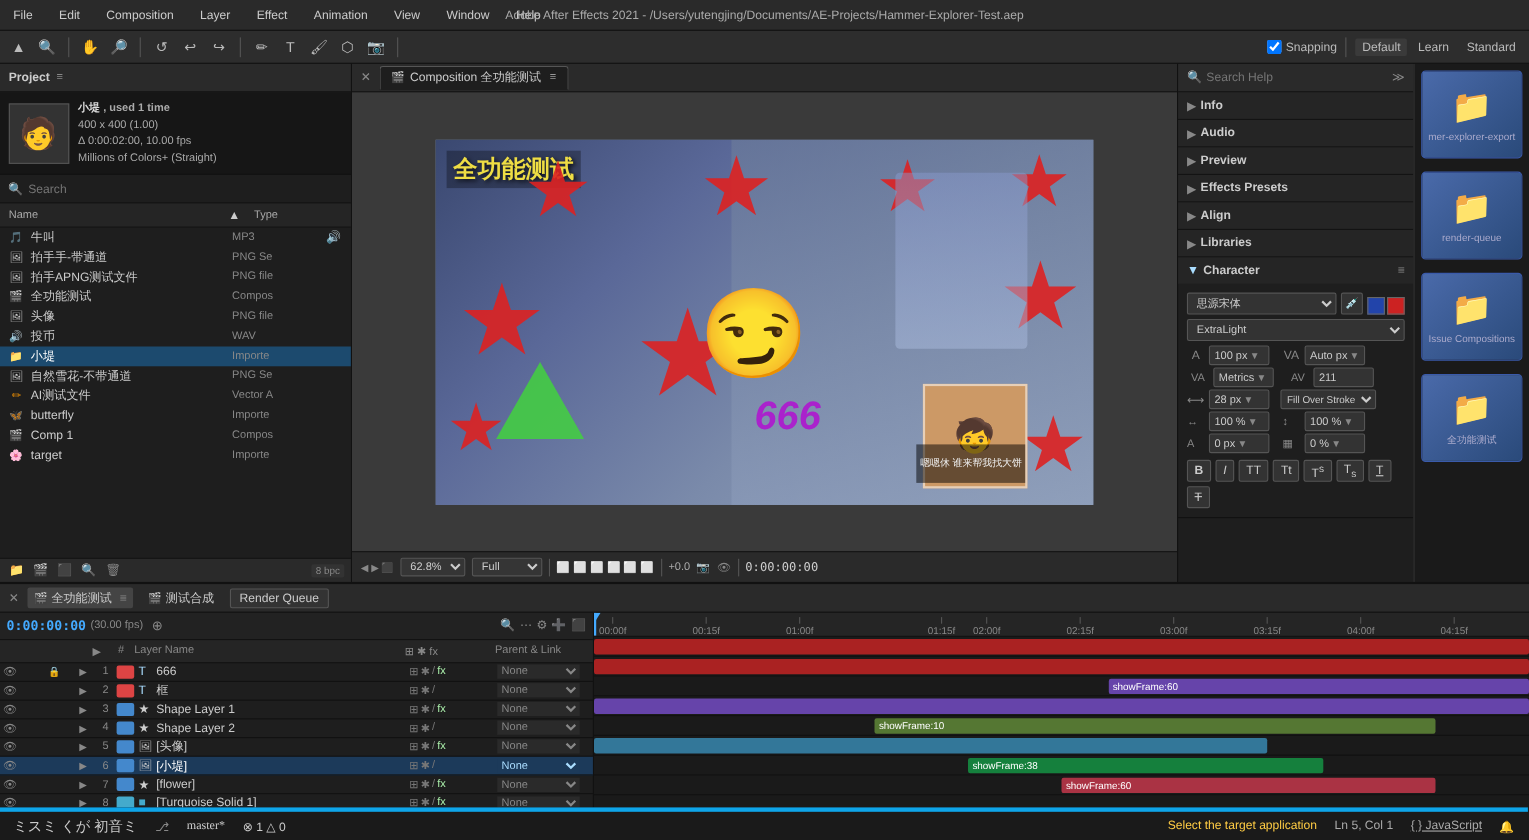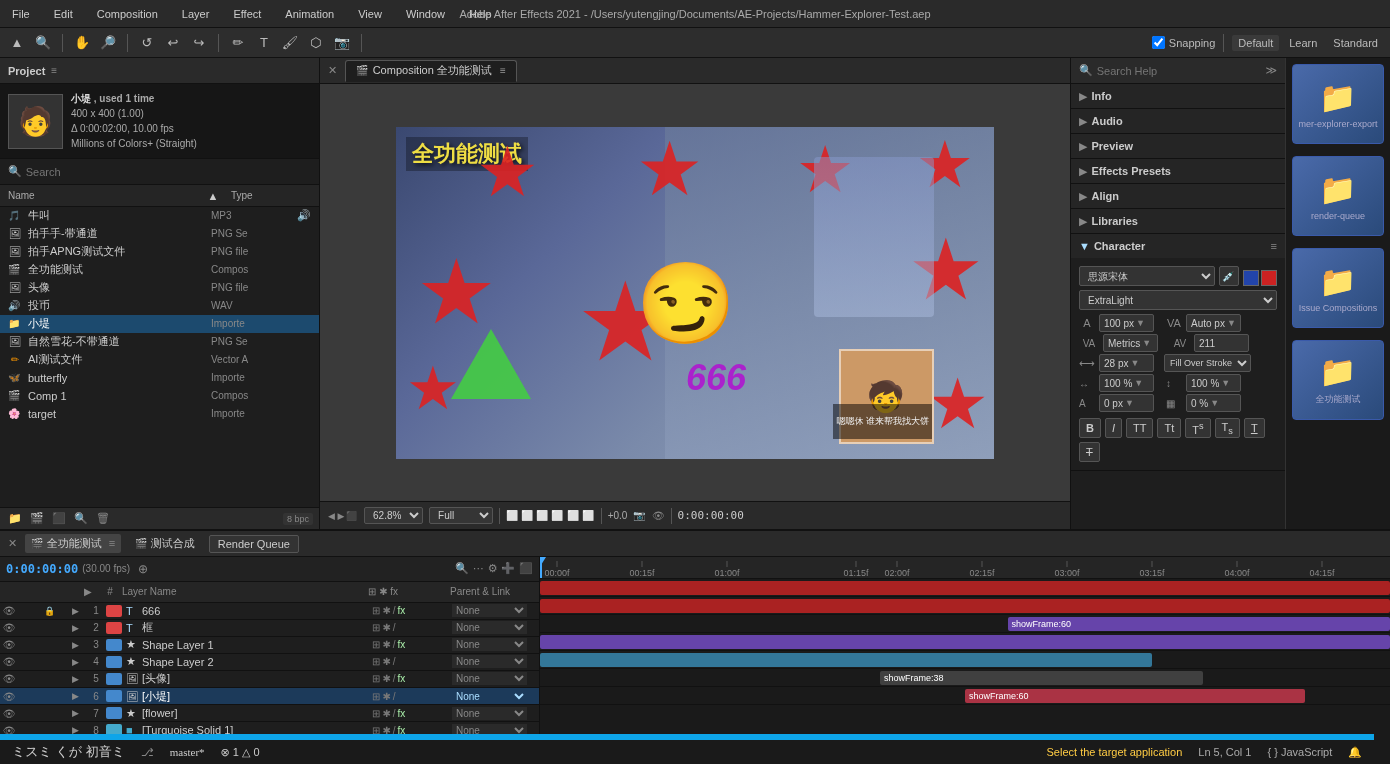--- a/index.html
+++ b/index.html
@@ -646,36 +646,36 @@
       cursor: pointer;
       padding: 2px 6px;
       border: 1px solid #555;
       border-radius: 2px;
     }
 
     
     .status-bar {
       height: 30px;
       background: #1a1a1a;
-      border-top: 6px solid #0ea5e9;
+      border-top: 4px solid #0ea5e9;
       display: flex;
       align-items: center;
       padding: 0 12px;
       gap: 16px;
       font-size: 11px;
       color: #888;
       position: absolute;
       bottom: 0;
       left: 0;
-      right: 16px;
+      right: 1px;
     }
     .status-japanese { color: #ccc; font-size: 13px; }
     .status-target { color: #ffcc44; margin-left: auto; }
     .status-ln { color: #aaa; }
-    .status-js { color: #aaa; }
+    .status-js { color: #aaa; text-decoration: underline; }
     .status-bell { color: #aaa; }
 
     
     ::-webkit-scrollbar { width: 6px; height: 6px; }
     ::-webkit-scrollbar-track { background: #1a1a1a; }
     ::-webkit-scrollbar-thumb { background: #555; border-radius: 3px; }
 
     .tab-close-x { cursor: pointer; color: #999; margin-left: 4px; font-size: 10px; }
 
     .folder-blue {
@@ -1366,27 +1366,32 @@
           <div class="tl-track">
             <div class="tl-bar" style="left:55%;width:45%;background:#6644aa;">
               <span style="font-size:9px;color:white;">showFrame:60</span>
             </div>
           </div>
 
           <div class="tl-track">
             <div class="tl-bar" style="left:0%;width:100%;background:#6644aa;"></div>
           </div>
 
+          <div class="tl-track">
+            <div class="tl-bar" style="left:30%;width:60%;background:#557733;">
+              <span style="font-size:9px;color:white;">showFrame:10</span>
+            </div>
+          </div>
 
           <div class="tl-track">
             <div class="tl-bar" style="left:0%;width:72%;background:#337799;"></div>
           </div>
 
           <div class="tl-track">
-            <div class="tl-bar" style="left:40%;width:38%;background:#404040;">
+            <div class="tl-bar" style="left:40%;width:38%;background:#15803d;">
               <span style="font-size:9px;color:white;">showFrame:38</span>
             </div>
           </div>
 
           <div class="tl-track">
             <div class="tl-bar" style="left:50%;width:40%;background:#aa3344;">
               <span style="font-size:9px;color:white;">showFrame:60</span>
             </div>
           </div>
 

